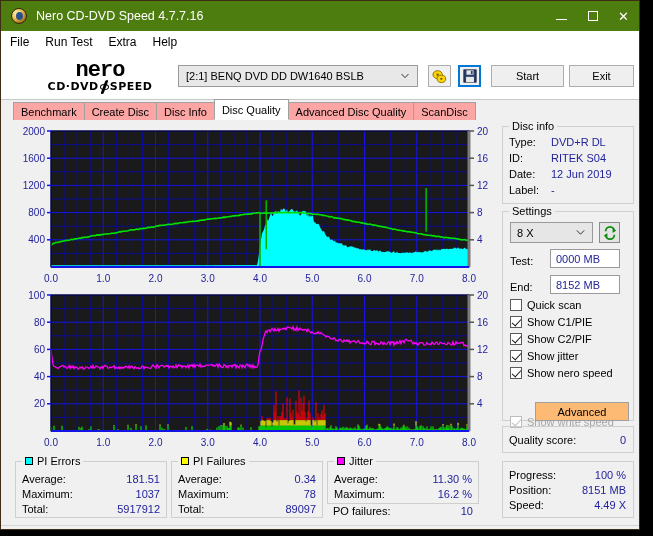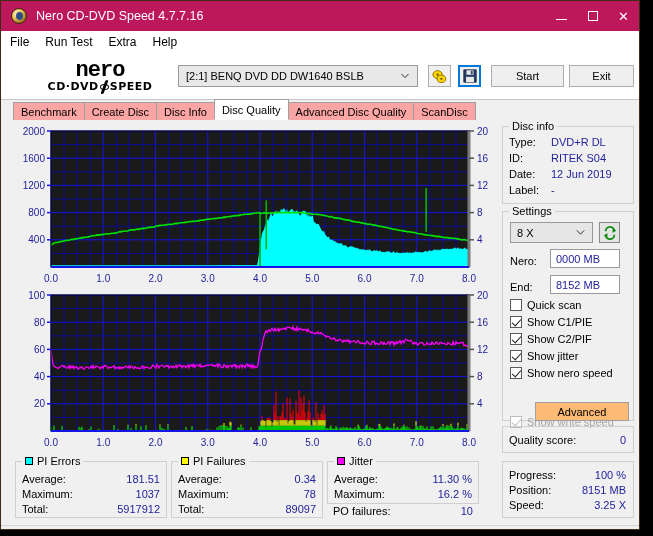--- a/index.html
+++ b/index.html
@@ -12,21 +12,21 @@
   }
   .window{
     position:absolute;left:0;top:0;width:640px;height:530px;
     background:#f0f0f0;
     border:1px solid #3d2d14;
     box-sizing:border-box;
     overflow:hidden;
   }
   
   .titlebar{
-    height:30px;background:#be185d;display:flex;align-items:center;
+    height:30px;background:#4d7c0f;display:flex;align-items:center;
     position:relative;
   }
   .tb-icon{
     width:16px;height:16px;margin-left:10px;border-radius:50%;
     background:radial-gradient(circle at 35% 32%, #fdf3c0 0%, #e8c35a 40%, #9c6b18 75%, #5b3c08 100%);
     border:1px solid #3a2906;box-sizing:border-box;position:relative;
   }
   .tb-icon::after{
     content:"";position:absolute;left:4px;top:3px;width:7px;height:8px;
     background:#2e4f86;border-radius:50% 50% 50% 50%;
@@ -874,21 +874,21 @@
 
       <div class="refresh-btn" style="left:96px;top:10px;width:21px;height:21px;">
         <svg width="14" height="14" viewBox="0 0 16 16">
           <path d="M3 6 A5 5 0 0 1 13 6" fill="none" stroke="#0a8a0a" stroke-width="2"></path>
           <path d="M13 10 A5 5 0 0 1 3 10" fill="none" stroke="#0a8a0a" stroke-width="2"></path>
           <polygon points="11,2 15,5 11,8" fill="#0a8a0a"></polygon>
           <polygon points="5,8 1,11 5,14" fill="#0a8a0a"></polygon>
         </svg>
       </div>
 
-      <div class="row" style="left:7px;top:43px;">Nero:</div>
+      <div class="row" style="left:7px;top:43px;">Test:</div>
       <div class="textbox" style="left:47px;top:37px;width:70px;height:19px;">
         <span>0000 MB</span>
       </div>
 
       <div class="row" style="left:7px;top:69px;">End:</div>
       <div class="textbox" style="left:47px;top:63px;width:70px;height:19px;">
         <span>8152 MB</span>
       </div>
 
       <div class="chk" style="left:7px;top:87px;">
@@ -923,18 +923,18 @@
       <div class="row" style="left:6px;top:7px;">Quality score:</div>
       <div class="val" style="right:7px;top:7px;">0</div>
     </div>
 
     <div class="gbox" style="left:501px;top:341px;width:132px;height:57px;">
       <div class="row" style="left:6px;top:7px;">Progress:</div>
       <div class="val" style="right:7px;top:7px;">100 %</div>
       <div class="row" style="left:6px;top:22px;">Position:</div>
       <div class="val" style="right:7px;top:22px;">8151 MB</div>
       <div class="row" style="left:6px;top:37px;">Speed:</div>
-      <div class="val" style="right:7px;top:37px;">3.25 X</div>
+      <div class="val" style="right:7px;top:37px;">4.49 X</div>
     </div>
 
     <div class="statusbar"></div>
   </div>
 </div>
 
 </body></html>

